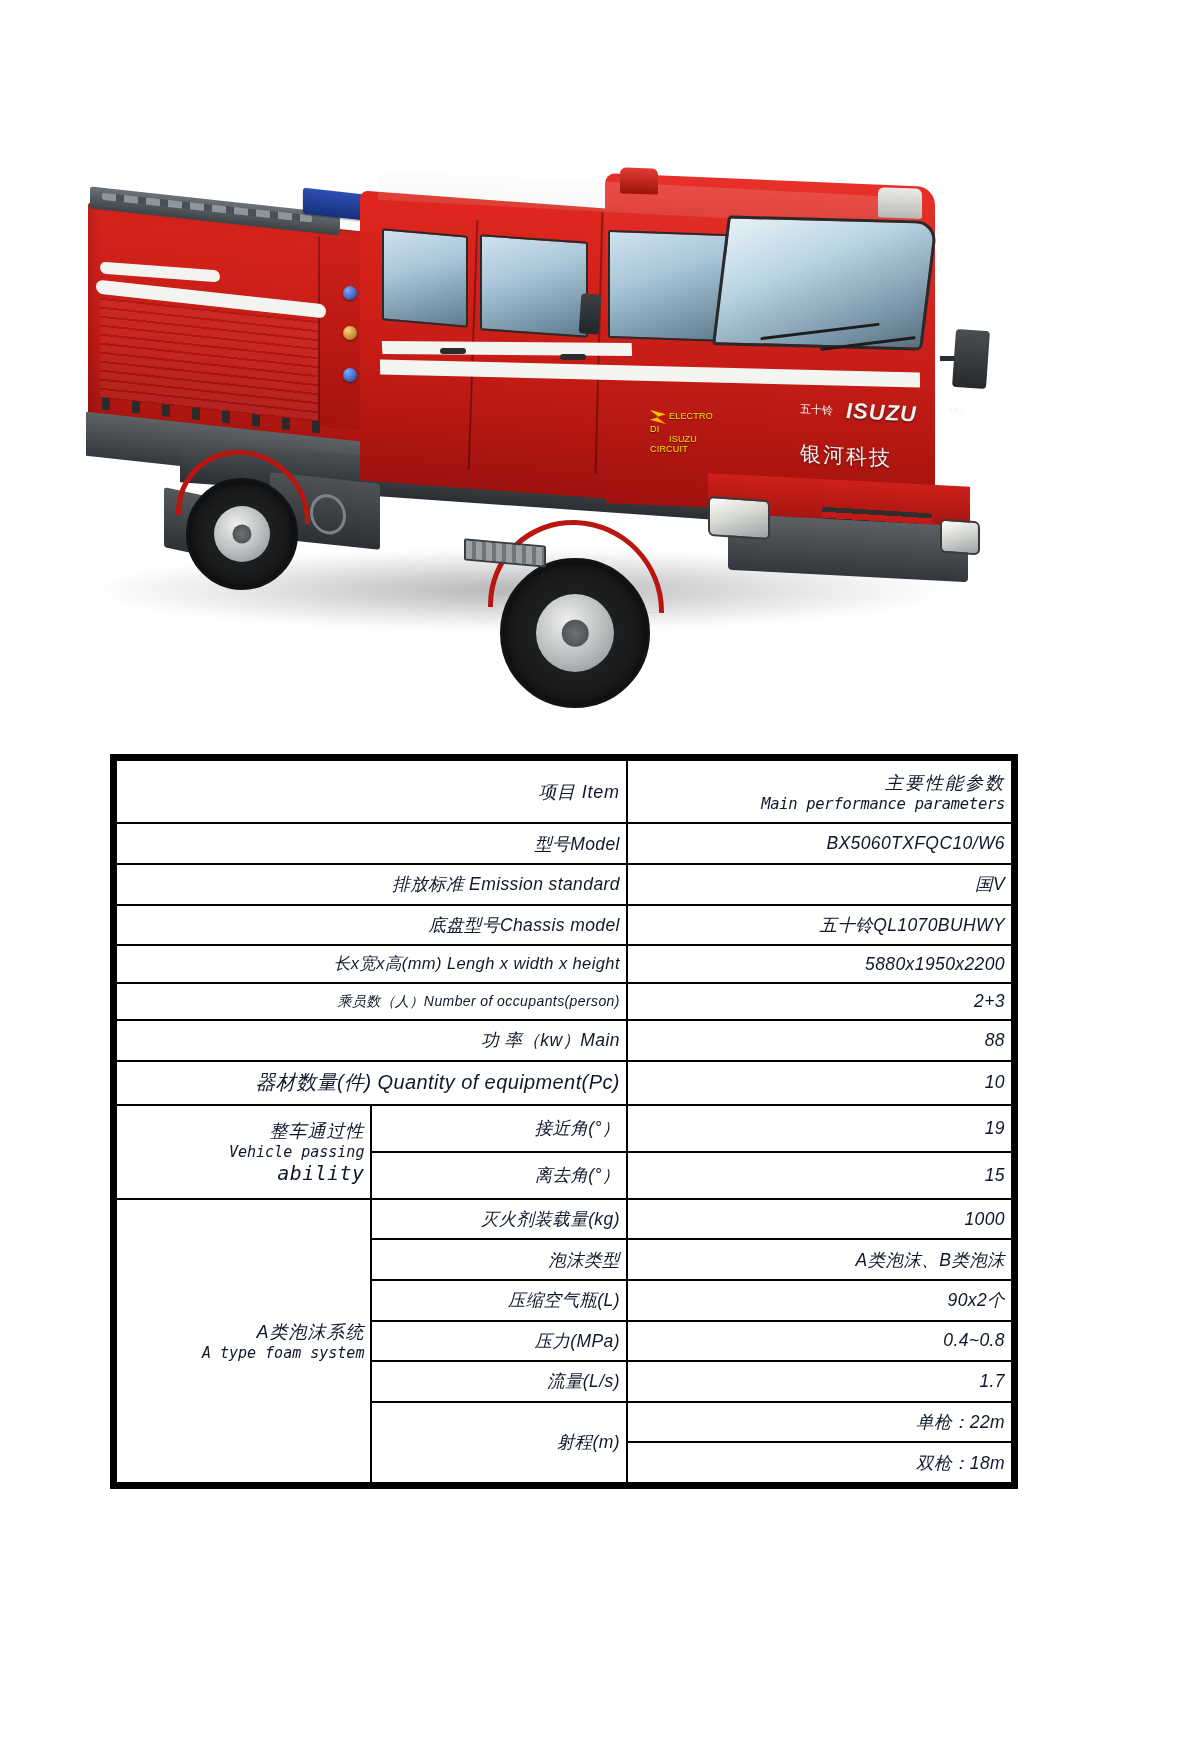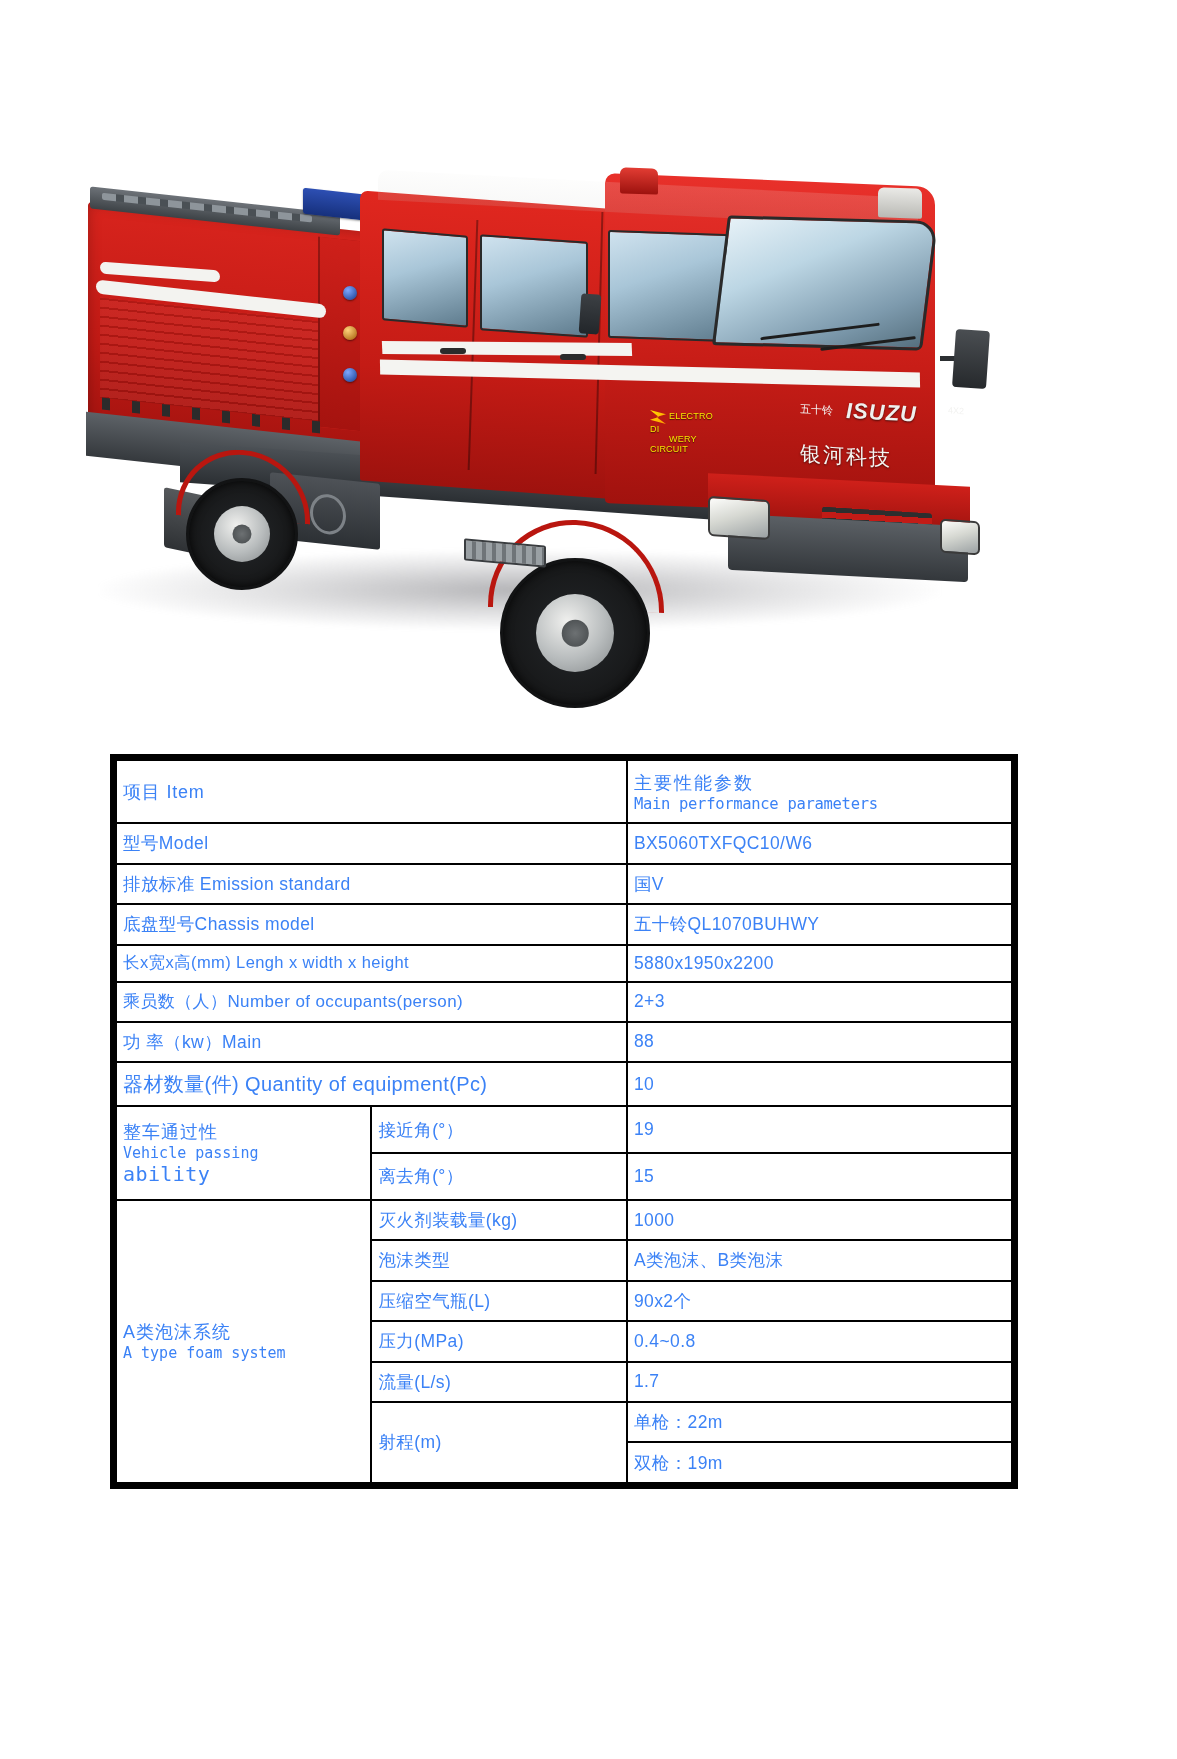--- a/index.html
+++ b/index.html
@@ -434,27 +434,28 @@
     background: #fff;
   }
   table.spec {
     width: 100%;
     height: 100%;
     border-collapse: collapse;
     table-layout: fixed;
   }
   table.spec td {
     border: 2px solid #000;
-    text-align: left;
+    text-align: right;
     vertical-align: middle;
     font-family: "Liberation Sans", sans-serif;
     font-size: 17.5px;
-    color: #3b82f6;
+    color: #0f172a;
     padding: 3px 6px;
     letter-spacing: 0.4px;
+    font-style: italic;
   }
   td.label-cell { width: 455px; }
   td.sub-cell  { width: 210px; }
   td.value-cell { width: 343px; }
   .hdr-cn { display: block; font-size: 18px; letter-spacing: 2px; }
   .hdr-en { display: block; font-family: "DejaVu Sans Mono", monospace; font-size: 15.5px; letter-spacing: -0.3px; }
   .two-line { display: block; }
   .two-line .l1 { display: block; font-size: 18px; letter-spacing: 1px; }
   .two-line .l2 { display: block; font-family: "DejaVu Sans Mono", monospace; font-size: 15px; letter-spacing: 0px; }
   .two-line .l3 { display: block; font-family: "DejaVu Sans Mono", monospace; font-size: 20px; }
@@ -501,21 +502,21 @@
 
     <div class="door-line d1"></div>
     <div class="door-line d2"></div>
     <div class="cab-stripe"></div>
     <div class="cab-stripe s2"></div>
     <div class="handle h1"></div>
     <div class="handle h2"></div>
 
     <div class="badge-logo">
       <span class="mark"></span><span>ELECTRO DI</span><br>
-      <span style="margin-left:19px">WERY CIRCUIT</span>
+      <span style="margin-left:19px">ISUZU CIRCUIT</span>
     </div>
 
     <div class="mirror left"></div>
     <div class="mirror-arm"></div>
     <div class="mirror"></div>
 
     <div class="front-lower-red"></div>
     <div class="grille-slots"></div>
     <div class="front-bumper"></div>
     <div class="headlight left"></div>
@@ -564,21 +565,21 @@
       </tr>
       <tr>
         <td class="label-cell mixed" colspan="2">底盘型号Chassis model</td>
         <td class="value-cell">五十铃QL1070BUHWY</td>
       </tr>
       <tr>
         <td class="label-cell mixed nowrap" colspan="2" style="font-size:16.5px">长x宽x高(mm) Lengh x width x height</td>
         <td class="value-cell mono">5880x1950x2200</td>
       </tr>
       <tr>
-        <td class="label-cell mixed nowrap" colspan="2" style="font-size:17px">乘员数（人）Number of occupants(person)</td>
+        <td class="label-cell mixed nowrap" colspan="2" style="font-size:14px">乘员数（人）Number of occupants(person)</td>
         <td class="value-cell mono">2+3</td>
       </tr>
       <tr>
         <td class="label-cell mixed" colspan="2">功 率（kw）Main</td>
         <td class="value-cell mono">88</td>
       </tr>
       <tr>
         <td class="label-cell mixed nowrap" colspan="2" style="font-size:20px">器材数量(件) Quantity of equipment(Pc)</td>
         <td class="value-cell mono">10</td>
       </tr>
@@ -623,17 +624,17 @@
       </tr>
       <tr>
         <td class="sub-cell">流量(L/s)</td>
         <td class="value-cell mono">1.7</td>
       </tr>
       <tr>
         <td class="sub-cell" rowspan="2">射程(m)</td>
         <td class="value-cell">单枪：22m</td>
       </tr>
       <tr>
-        <td class="value-cell">双枪：19m</td>
+        <td class="value-cell">双枪：18m</td>
       </tr>
     </tbody>
   </table>
 </div>
 
 </body></html>

